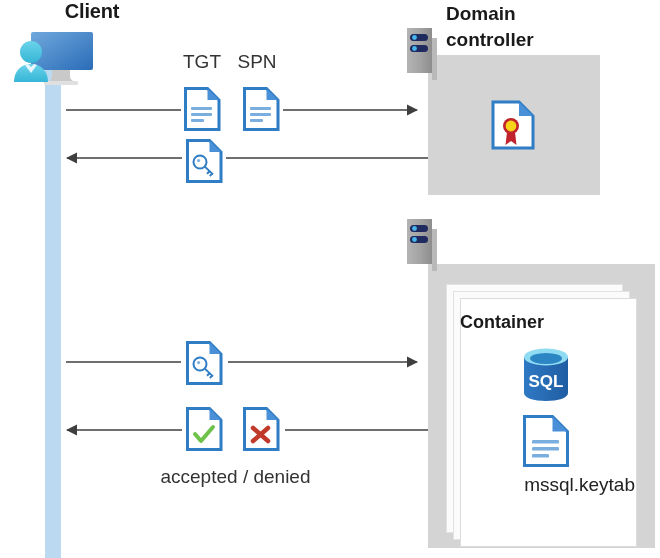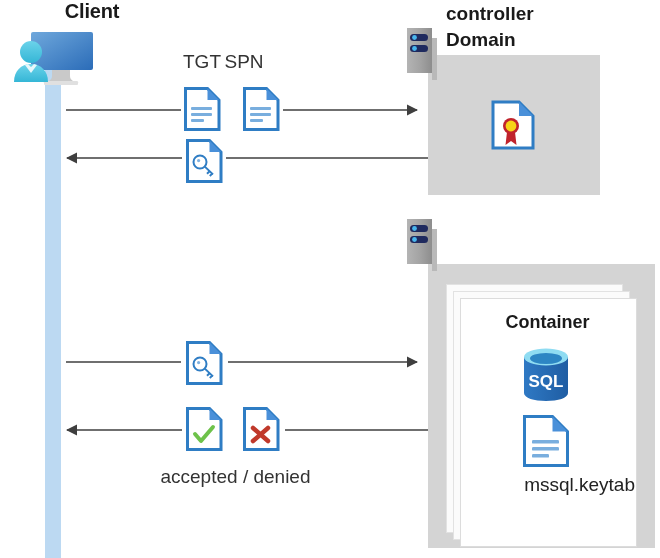--- a/index.html
+++ b/index.html
@@ -78,21 +78,21 @@
   #card-back  { left: 446px; top: 284px; width: 175px; height: 247px; }
   #card-mid   { left: 453px; top: 291px; width: 175px; height: 247px; }
   #card-front {
     left: 460px; top: 298px; width: 175px; height: 247px;
     background: #ffffff;
     border: 1px solid #dcdcdc;
   }
   #container-title {
     left: 460px; top: 312px;
     width: 175px;
-    text-align: center;
+    text-align: left;
     font-weight: bold;
     font-size: 18px;
     color: #1a1a1a;
   }
   #sql-icon  { left: 519px; top: 347px; width: 54px; height: 56px; }
   #keytab-icon { left: 522px; top: 414px; width: 48px; height: 54px; }
   #keytab-label {
     left: 460px; top: 474px;
     width: 175px;
     text-align: right;
@@ -101,21 +101,21 @@
   }
   #cert-icon { left: 491px; top: 100px; width: 44px; height: 50px; }
 
   
   .msg-label {
     font-size: 19px;
     color: #333333;
     text-align: center;
   }
   #label-tgt { left: 178px; top: 51px; width: 48px; }
-  #label-spn { left: 220px; top: 51px; width: 48px; }
+  #label-spn { left: 233px; top: 51px; width: 48px; }
   #label-accepted-denied { left: 128px; top: 466px; width: 215px; }
 
   
   .doc-icon { width: 38px; height: 46px; }
   #doc-tgt    { left: 183px; top: 86px; }
   #doc-spn    { left: 242px; top: 86px; }
   #doc-key-1  { left: 185px; top: 138px; }
   #doc-key-2  { left: 185px; top: 340px; }
   #doc-accept { left: 185px; top: 406px; }
   #doc-deny   { left: 242px; top: 406px; }
@@ -200,22 +200,22 @@
     </defs>
     <rect x="0" y="0" width="25" height="45" fill="url(#rack-grad)"></rect>
     <rect x="25" y="10" width="5" height="42" fill="#b9b9b9"></rect>
     <rect x="3" y="6" width="18" height="7" rx="3.5" fill="#1f2a5e"></rect>
     <circle cx="7.5" cy="9.5" r="2.4" fill="#49b6ed"></circle>
     <rect x="3" y="17" width="18" height="7" rx="3.5" fill="#1f2a5e"></rect>
     <circle cx="7.5" cy="20.5" r="2.4" fill="#49b6ed"></circle>
   </svg>
 
   <div class="abs" id="dc-title">
+    <div>Domain</div>
     <div>controller</div>
-    <div>Domain</div>
   </div>
 
   <svg class="abs" id="cert-icon" viewBox="0 0 44 50">
     <path d="M2 2 h26 l14 14 v32 h-40 z" fill="#ffffff" stroke="#2f7dc4" stroke-width="3"></path>
     <path d="M28 2 l14 14 h-14 z" fill="#4a90d9"></path>
     <circle cx="20" cy="26" r="8" fill="#c0232c"></circle>
     <circle cx="20" cy="26" r="5.4" fill="#f7d417"></circle>
     <path d="M16 32 l-1.5 13 l5.5 -4 l5.5 4 l-1.5 -13 z" fill="#c0232c"></path>
   </svg>
 

